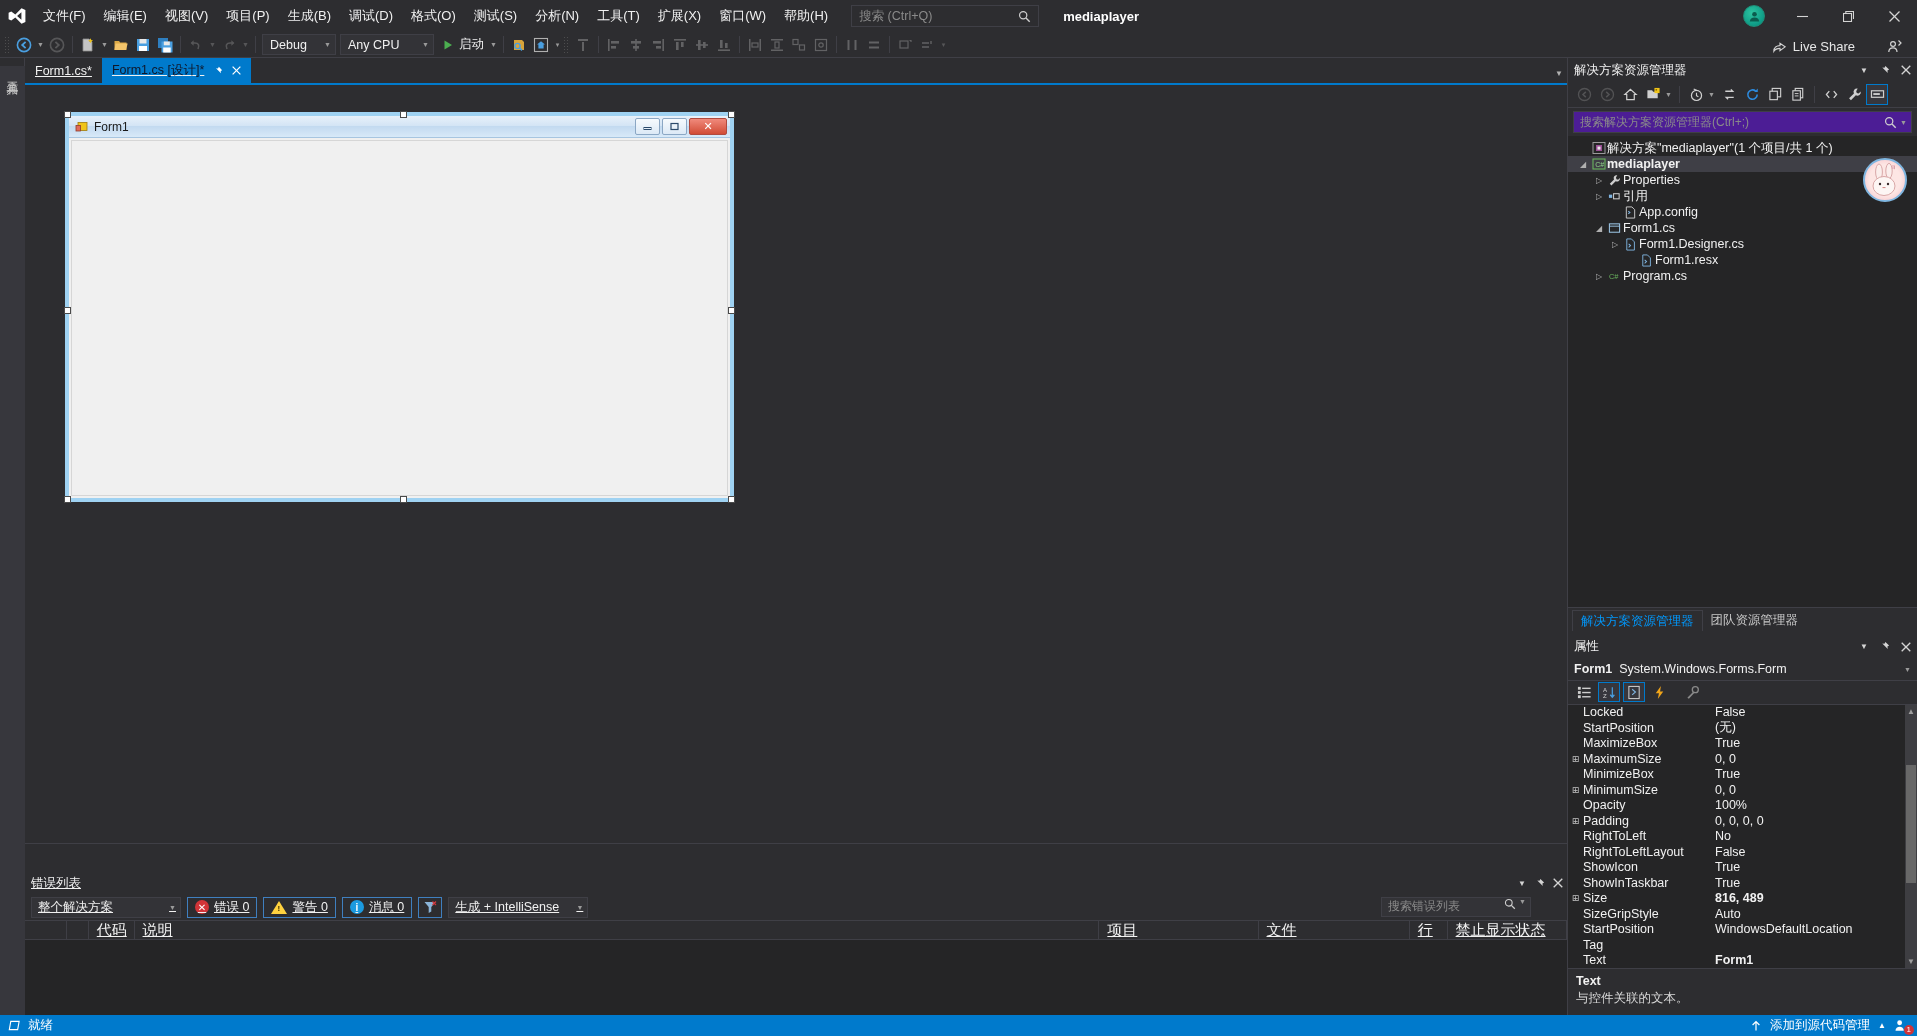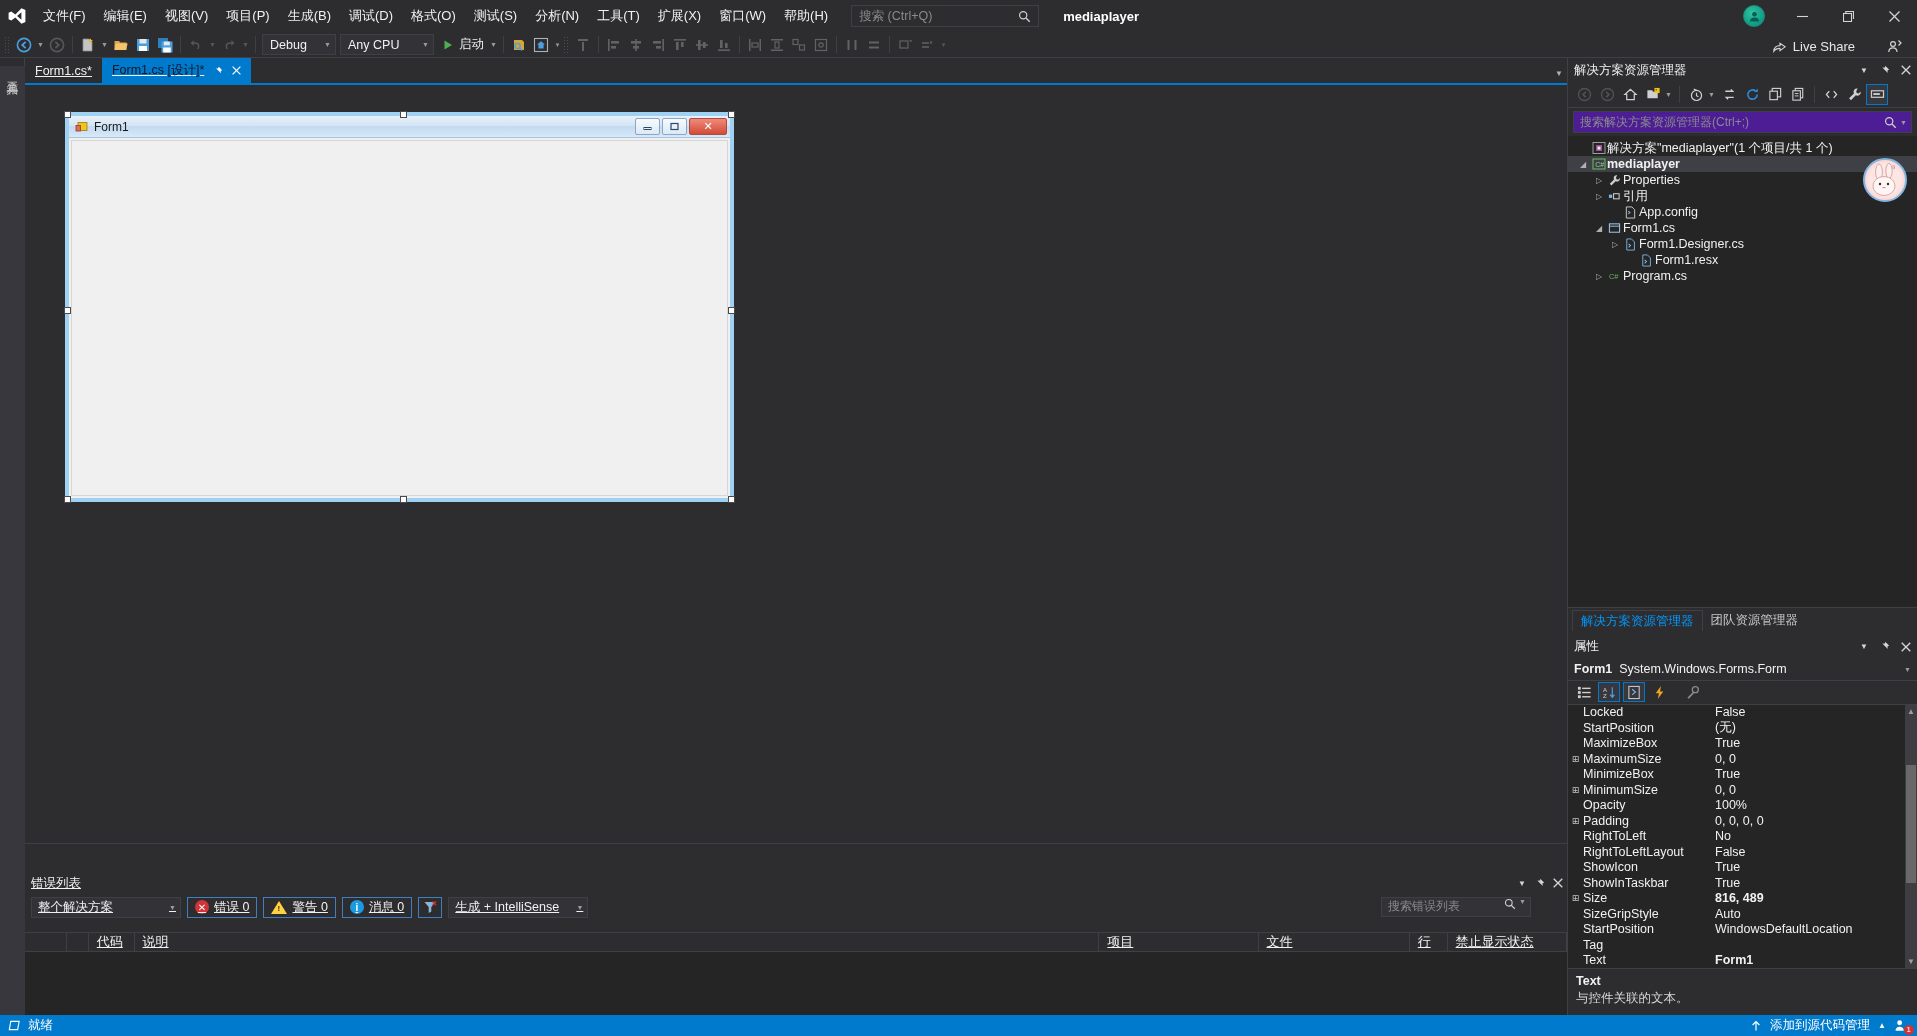--- a/index.html
+++ b/index.html
@@ -132,21 +132,21 @@
     border-bottom: 13px solid #ffd23f; position: relative; }
   .ic-warn::after { content: "!"; position: absolute; left: -2px; top: 3px; font-size: 8px; color: #3a2d00;
     font-weight: bold; }
   .ic-info { width: 14px; height: 14px; border-radius: 50%; background: #1b9ae0; color: #fff;
     font-size: 10px; display: flex; align-items: center; justify-content: center; font-weight: bold; }
   .el-search { position: absolute; right: 36px; width: 150px; height: 20px; background: #333337;
     border: 1px solid #3f3f46; display: flex; padding: 0 4px 0 6px;
     font-size: 12px; color: #8a8a8a; }
   .el-search .ph { flex:1; white-space: nowrap; overflow: hidden; }
   .el-colhdr { height: 20px; background: #2d2d30; border-top: 1px solid #3f3f46;
-    border-bottom: 1px solid #3f3f46; display: flex; align-items: center; font-size: 13px; color: #f1f1f1; margin-top: 12px; }
+    border-bottom: 1px solid #3f3f46; display: flex; align-items: center; font-size: 15px; color: #f1f1f1; }
   .el-colhdr .c { border-right: 1px solid #3f3f46; height: 20px; line-height: 20px; padding-left: 8px;
     overflow: hidden; white-space: nowrap; }
   .el-rows { flex: 1; background: #252526; }
 
   
   .rightdock { width: 350px; flex: 0 0 350px; background: #2d2d30; display: flex; flex-direction: column;
     border-left: 1px solid #3f3f46; }
   .pane-title { height: 24px; display: flex; align-items: center; padding: 0 6px; position: relative;
     font-size: 12.5px; color: #f1f1f1; }
   .pane-title .t { flex: 1; white-space: nowrap; }

